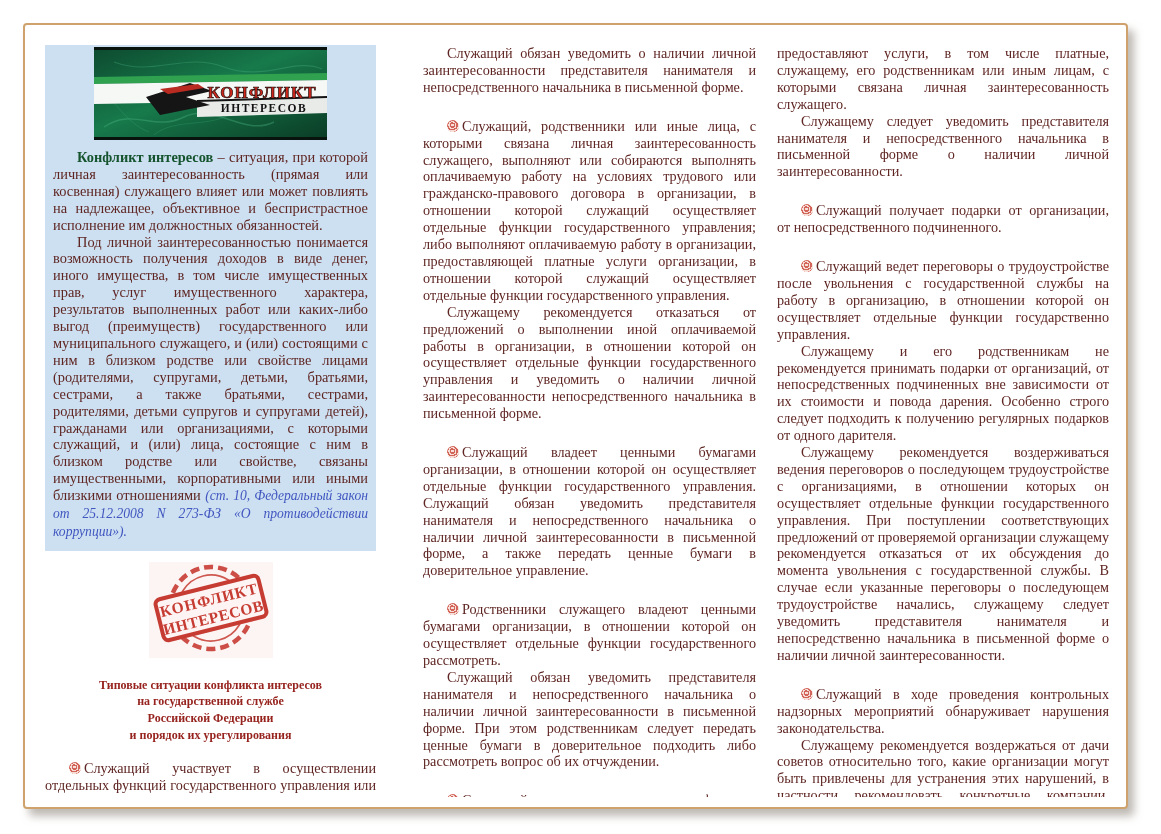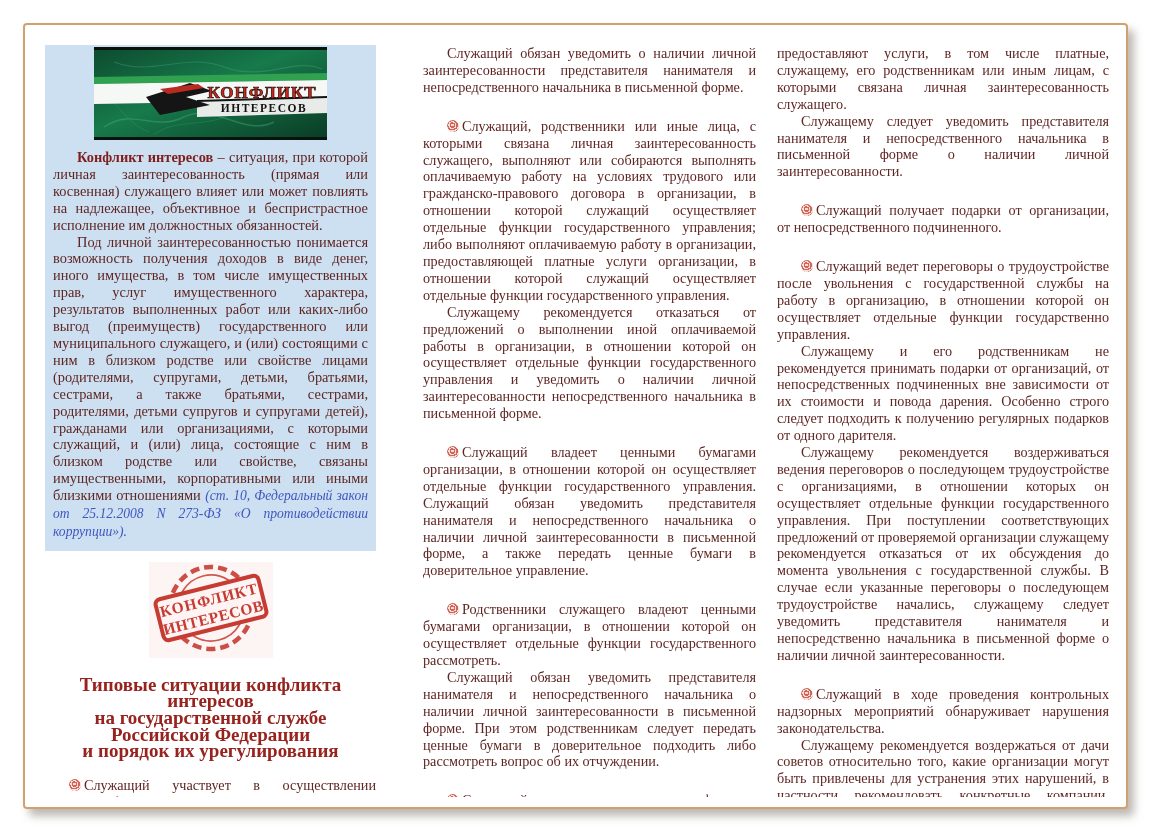--- a/index.html
+++ b/index.html
@@ -12,25 +12,25 @@
   .col1{left:20px;width:331px;}
   .col2{left:398px;width:333px;}
   .col3{left:752px;width:332px;}
   p{margin:0;}
   .j{font-size:14.2px;line-height:16.9px;color:#5e2522;text-align:justify;}
   .ind{text-indent:24px;}
   .gap{margin-top:22px;}
   .defbox{background:#cde0f1;padding:2px 8px 10px 8px;}
   .defbox .j{font-size:14.4px;}
   .banner-wrap{text-align:center;margin:0 0 5px 0;}
-  .term{color:#7f1d1d;font-weight:bold;}
+  .term{color:#14532d;font-weight:bold;}
   .cite{color:#4056c0;font-style:italic;font-size:13.6px;}
   .stampbox{width:124px;margin:11px auto 0 auto;background:#fdf5f4;text-align:center;}
   .heading{margin-top:19px;text-align:center;font-weight:bold;color:#96231e;
-           font-size:19px;line-height:16.6px;}
+           font-size:12px;line-height:16.6px;}
   .heading span{display:block;}
   .rose{display:inline-block;width:12px;height:12px;border-radius:50%;
         margin-right:3px;vertical-align:-1px;
         background:repeating-radial-gradient(circle at 45% 42%,#f6ddd5 0 1.3px,#d26459 1.3px 2.7px);}
   svg text{font-family:"Liberation Serif","DejaVu Serif",serif;}
 </style>
 </head>
 <body>
 
 <div class="sheet">

